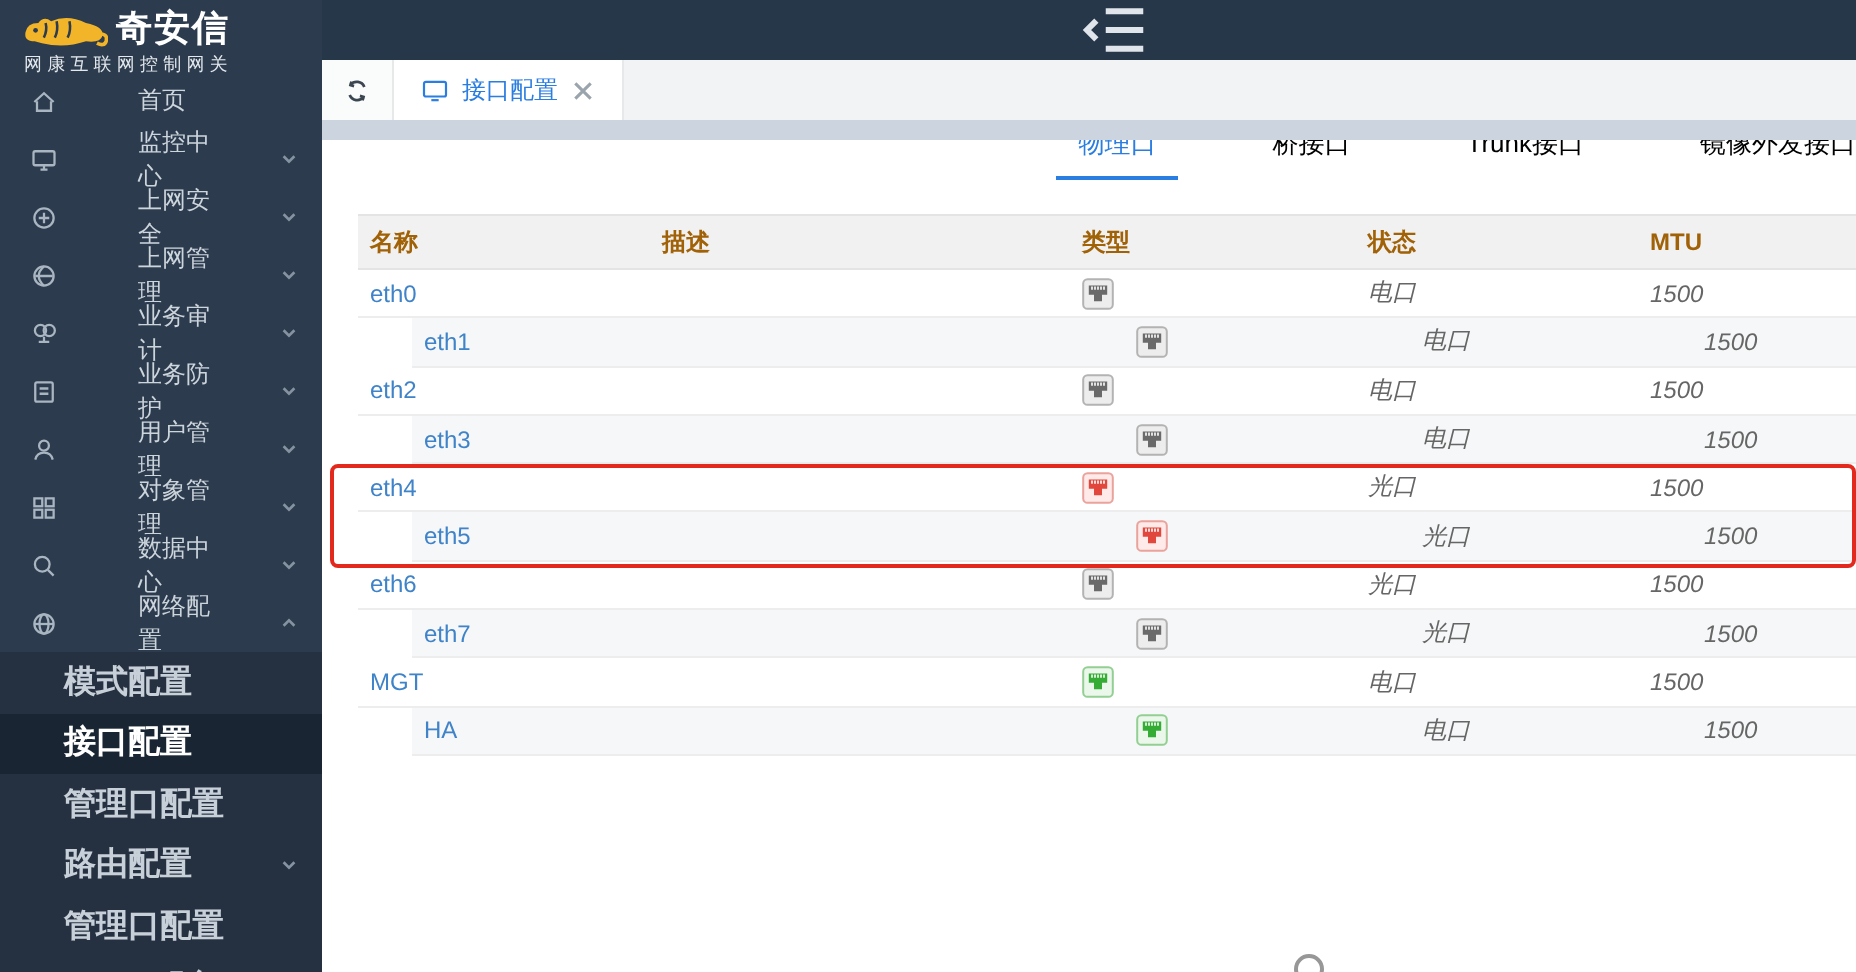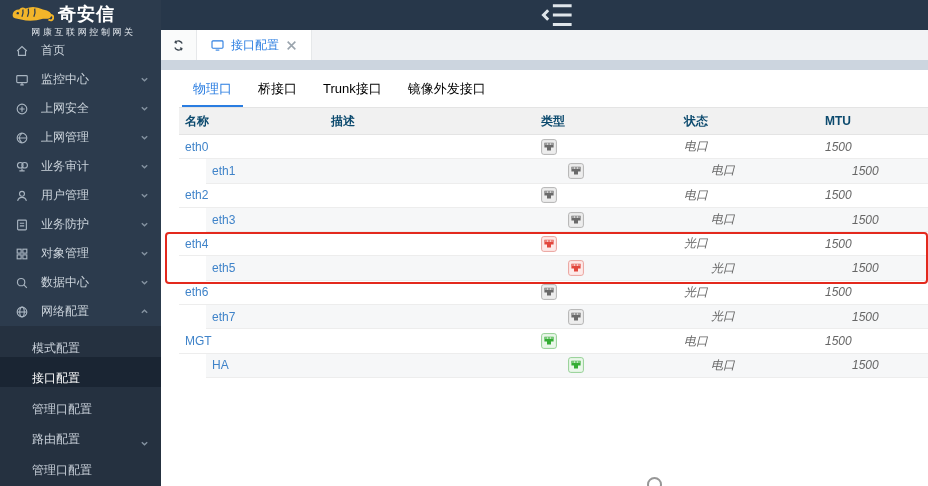--- a/index.html
+++ b/index.html
@@ -2,34 +2,34 @@
 <html><head>
 <meta charset="utf-8">
 <style>
   * { margin:0; padding:0; box-sizing:border-box; }
   html,body { width:928px; height:486px; overflow:hidden; }
   body { position:relative; font-family:"Liberation Sans","DejaVu Sans",sans-serif; background:#fff; }
 
   
   .sidebar { position:absolute; left:0; top:0; width:161px; height:486px; background:#2c3b4d; z-index:5; }
   .logo { height:34px; padding:2px 6px 0 6px; display:flex; flex-direction:column; }
-  .logo-row { display:flex; align-items:center; gap:4px; padding-left:4px; }
+  .logo-row { display:flex; align-items:flex-end; gap:4px; padding-left:4px; }
   .logo-mark { width:44px; height:20px; flex:none; }
   .brand-title { color:#fff; font-size:18px; font-weight:bold; letter-spacing:1px; }
-  .brand-sub { color:#e3e8ee; font-size:9px; letter-spacing:2.6px; padding-left:6px; white-space:nowrap;text-align:center; }
+  .brand-sub { color:#e3e8ee; font-size:9px; letter-spacing:2.6px; padding-left:6px; white-space:nowrap; }
 
   .nav { margin-top:2px; }
-  .nav-item { height:29px; display:flex; align-items:center; padding:0 12px 0 15px; color:#ccd4dc; font-size:12px; cursor:pointer; }
+  .nav-item { height:29px; display:flex; align-items:center; padding:0 12px 0 15px; color:#ccd4dc; font-size:12px; cursor:pointer;gap:28px; }
   .nav-icon { width:14px; height:14px; margin-right:12px; color:#a9b5c1; flex:none; }
   .nav-icon svg, .chev svg { width:100%; height:100%; display:block; }
   .nav-label { flex:1; }
   .chev { width:9px; height:9px; color:#8593a1; flex:none; }
 
   .submenu { background:#253140; }
-  .submenu-item { height:30.5px; display:flex; align-items:flex-end; padding:0 12px 0 32px; color:#c7cfd8; font-size:12px; cursor:pointer; }
+  .submenu-item { height:30.5px; display:flex; align-items:center; padding:0 12px 0 32px; color:#c7cfd8; font-size:16px; cursor:pointer;font-weight:bold; }
   .submenu-item.active { background:#1a2533; color:#fff; }
   .submenu-item .chev { margin-left:auto; }
 
   
   .topbar { position:absolute; left:161px; top:0; width:767px; height:30px; background:#27374a; z-index:4; }
   .collapse-btn { width:22px; height:18px; margin:6px 0 0 14px; color:#dfe5ea; cursor:pointer; }
   .collapse-btn svg { width:100%; height:100%; }
 
   
   .tabbar { position:absolute; left:161px; top:30px; width:767px; height:30px; background:#f2f3f5; display:flex; align-items:stretch; z-index:4; }
@@ -38,28 +38,28 @@
   .tab { display:flex; align-items:center; gap:7px; padding:0 14px; background:#fff; color:#2a7de1; font-size:12px; cursor:pointer; border-right:1px solid #e6e8ea; }
   .tab-icon { width:13px; height:11px; color:#2a7de1; }
   .tab-icon svg { width:100%; height:100%; display:block; }
   .tab-close { width:11px; height:11px; color:#9aa4ad; cursor:pointer; }
   .tab-close svg { width:100%; height:100%; display:block; }
 
   .bluestrip { position:absolute; left:161px; top:60px; width:767px; height:10px; background:#ccd5df; z-index:3; }
 
   
   .content { position:absolute; left:161px; top:70px; width:767px; height:416px; background:#fff; z-index:2; }
-  .subtabs { display:flex; align-items:flex-end; gap:26px; padding:14px 0 0 32px; height:37px; }
+  .subtabs { display:flex; align-items:flex-end; gap:58px; padding:14px 0 17px 32px; height:37px;justify-content:flex-end; }
   .subtab { position:relative; font-size:13px; color:#000000; padding-bottom:9px; cursor:pointer; white-space:nowrap; }
   .subtab.active { color:#2a7de1; }
   .subtab.active::after { content:""; position:absolute; left:-11px; right:-11px; bottom:0; height:2px; background:#2a7de1; }
 
   .grid-table { margin-left:18px; width:749px; font-size:12px; }
   .g-row { display:grid; grid-template-columns:146px 210px 143px 141px 1fr; align-items:center; }
-  .g-head { height:28px; background:#f1f1f1; color:#0c4a6e; font-weight:bold; border-top:1px solid #e4e4e4; border-bottom:1px solid #e4e4e4; }
+  .g-head { height:28px; background:#f1f1f1; color:#a16207; font-weight:bold; border-top:1px solid #e4e4e4; border-bottom:1px solid #e4e4e4; }
   .g-cell { padding-left:6px; overflow:hidden; white-space:nowrap; }
   .g-body .g-row { height:24.3px; border-bottom:1px solid #ededed; }
   .g-body .g-row.alt { background:#f6f7f8;margin-left:27px; }
   .cell-name a { color:#3f83c9; text-decoration:none; cursor:pointer;text-align:right; }
   .cell-type, .cell-mtu { color:#666;font-style:italic; }
   .port-icon { width:16px; height:16px; display:block; }
   .port-icon svg { width:100%; height:100%; display:block; }
 
   
   .red-rect { position:absolute; left:165px; top:232px; width:763px; height:52px; border:2px solid #e3291d; border-radius:4px; z-index:20; pointer-events:none; }
@@ -146,39 +146,39 @@
         <span class="nav-label">业务审计</span>
         <span class="chev">
           <svg viewBox="0 0 10 10" fill="none" stroke="currentColor" stroke-width="1.5">
             <path d="M2 3.5 5 6.5 8 3.5"></path>
           </svg>
         </span>
       </div>
       <div class="nav-item">
         <span class="nav-icon">
           <svg viewBox="0 0 16 16" fill="none" stroke="currentColor" stroke-width="1.3">
+            <rect x="3" y="2.5" width="10" height="11" rx="1"></rect>
+            <path d="M5.5 6h5M5.5 9h5"></path>
+          </svg>
+        </span>
+        <span class="nav-label">业务防护</span>
+        <span class="chev">
+          <svg viewBox="0 0 10 10" fill="none" stroke="currentColor" stroke-width="1.5">
+            <path d="M2 3.5 5 6.5 8 3.5"></path>
+          </svg>
+        </span>
+      </div>
+      <div class="nav-item">
+        <span class="nav-icon">
+          <svg viewBox="0 0 16 16" fill="none" stroke="currentColor" stroke-width="1.3">
             <circle cx="8" cy="5.5" r="2.8"></circle>
             <path d="M3 13.5c.7-3 3-4 5-4s4.3 1 5 4"></path>
           </svg>
         </span>
         <span class="nav-label">用户管理</span>
-        <span class="chev">
-          <svg viewBox="0 0 10 10" fill="none" stroke="currentColor" stroke-width="1.5">
-            <path d="M2 3.5 5 6.5 8 3.5"></path>
-          </svg>
-        </span>
-      </div>
-      <div class="nav-item">
-        <span class="nav-icon">
-          <svg viewBox="0 0 16 16" fill="none" stroke="currentColor" stroke-width="1.3">
-            <rect x="3" y="2.5" width="10" height="11" rx="1"></rect>
-            <path d="M5.5 6h5M5.5 9h5"></path>
-          </svg>
-        </span>
-        <span class="nav-label">业务防护</span>
         <span class="chev">
           <svg viewBox="0 0 10 10" fill="none" stroke="currentColor" stroke-width="1.5">
             <path d="M2 3.5 5 6.5 8 3.5"></path>
           </svg>
         </span>
       </div>
       <div class="nav-item">
         <span class="nav-icon">
           <svg viewBox="0 0 16 16" fill="none" stroke="currentColor" stroke-width="1.3">
             <rect x="2.5" y="2.5" width="4.5" height="4.5"></rect>

